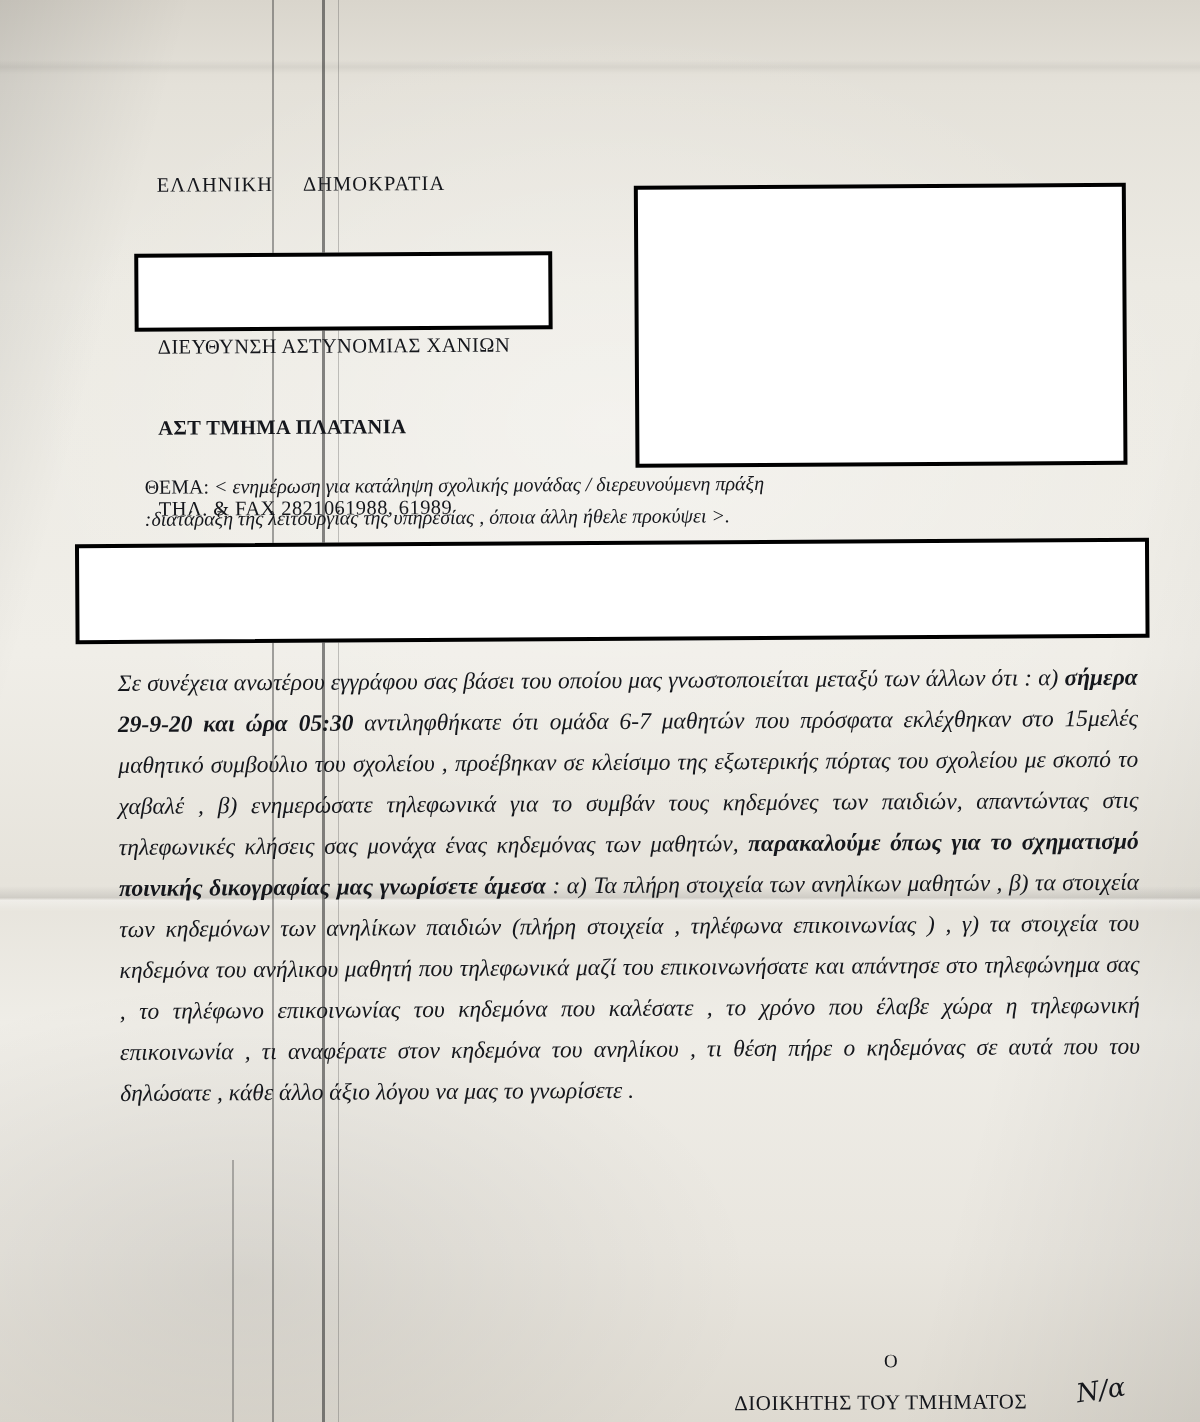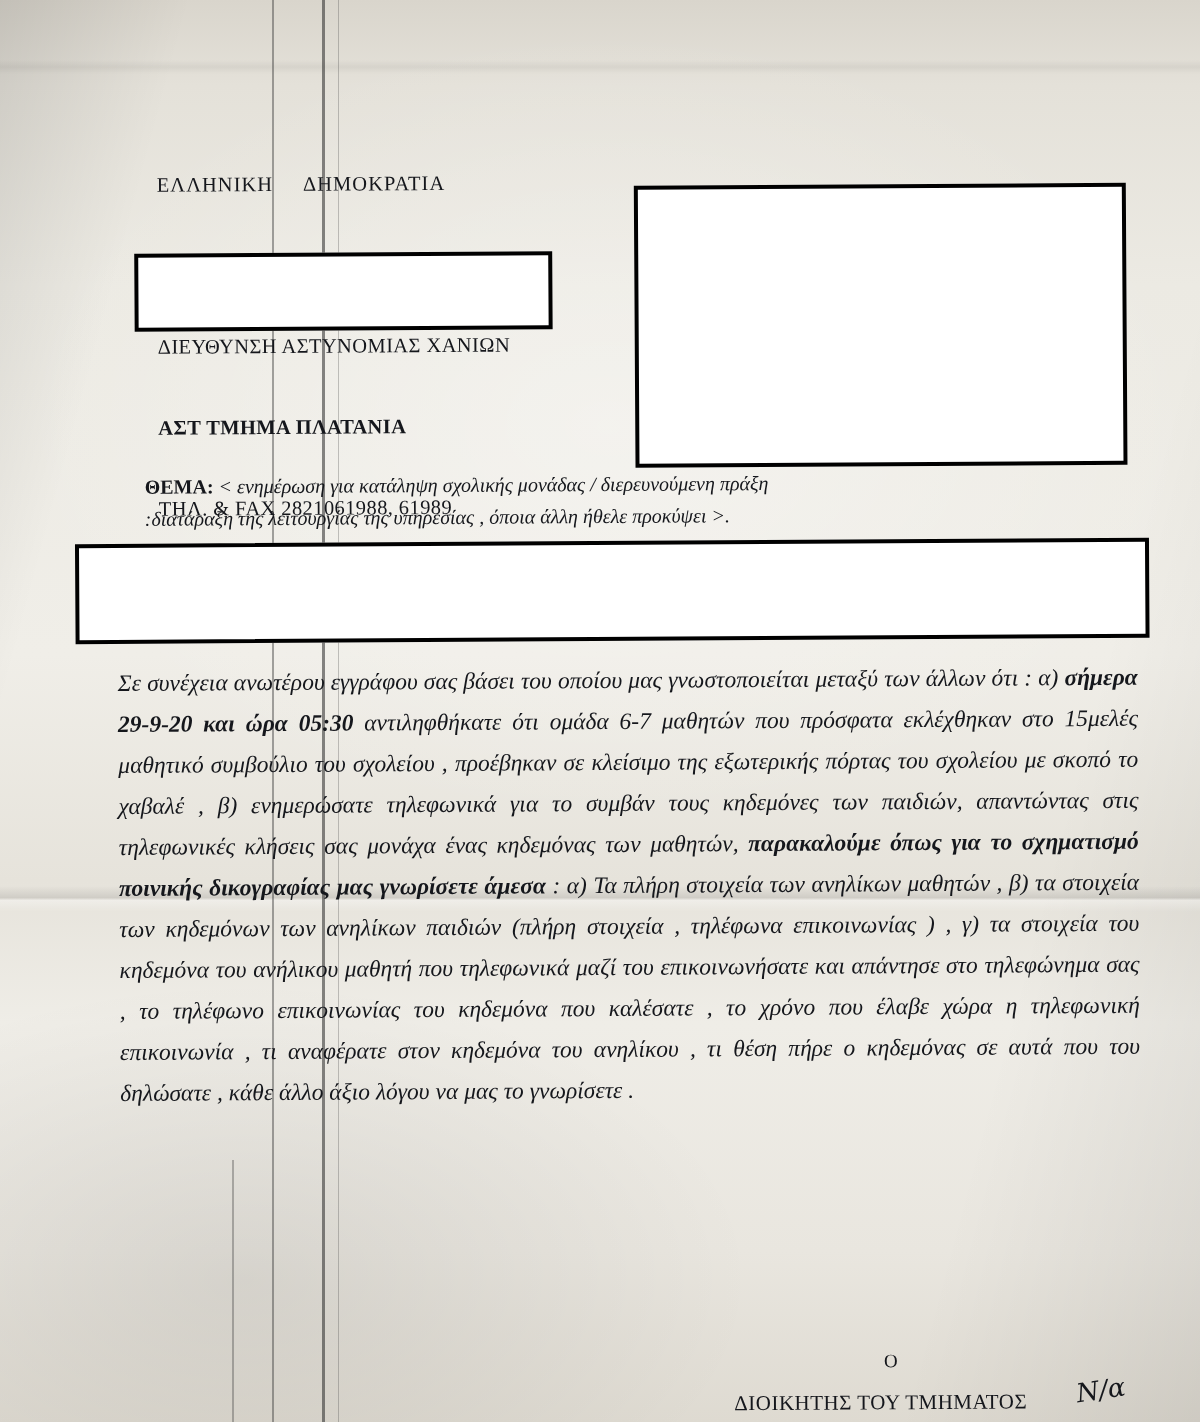--- a/index.html
+++ b/index.html
@@ -100,21 +100,21 @@
   .r3 { left: 76px; top: 541px; width: 1074px; height: 100px; }
 
   .subject {
     position: absolute;
     left: 146px;
     top: 468px;
     width: 930px;
     font-size: 20px;
     line-height: 32px;
   }
-  .subject .lbl { font-weight: bold; text-align: center; }
+  .subject .lbl { font-weight: normal; text-align: center; }
   .subject .it { font-style: italic; }
 
   .body {
     position: absolute;
     left: 118px;
     top: 660px;
     width: 1020px;
     font-size: 23.5px;
     line-height: 41px;
     text-align: justify;

